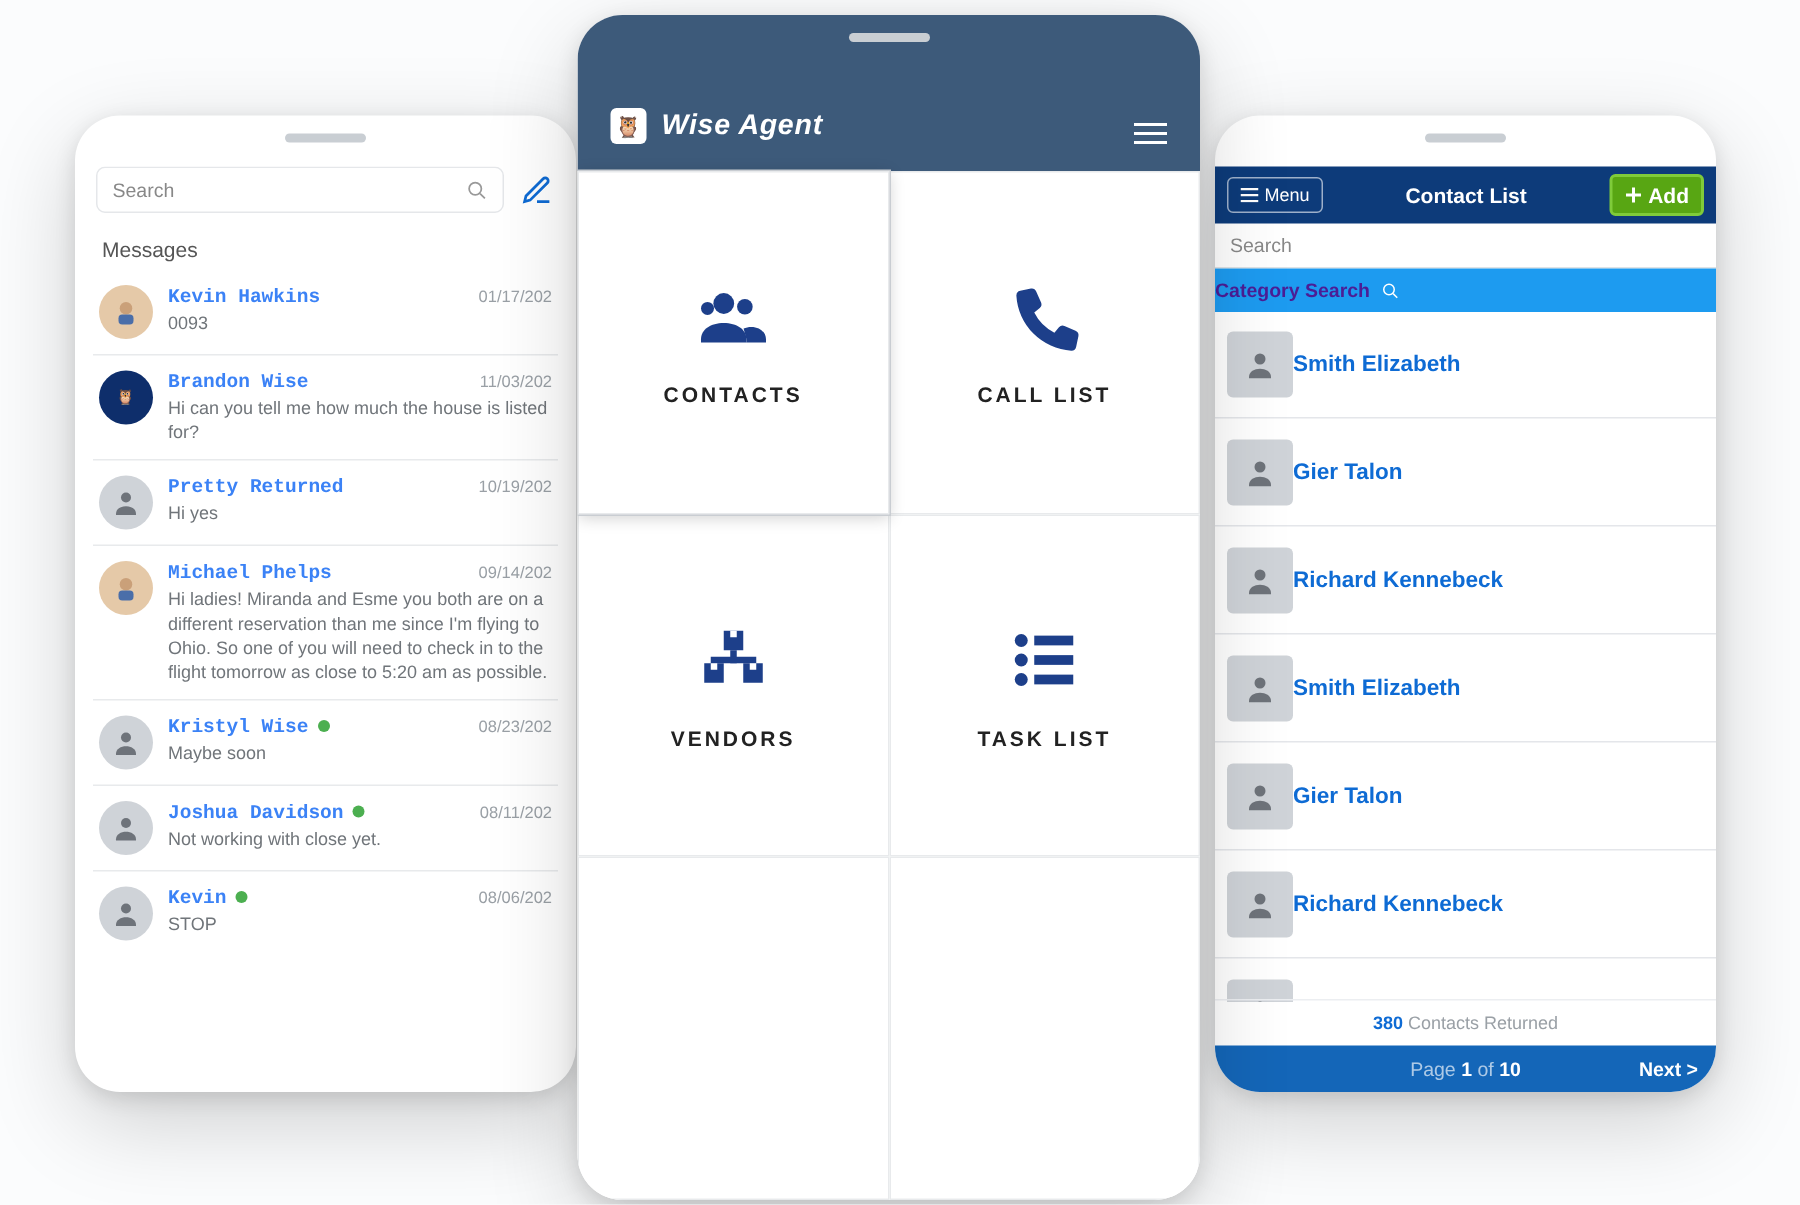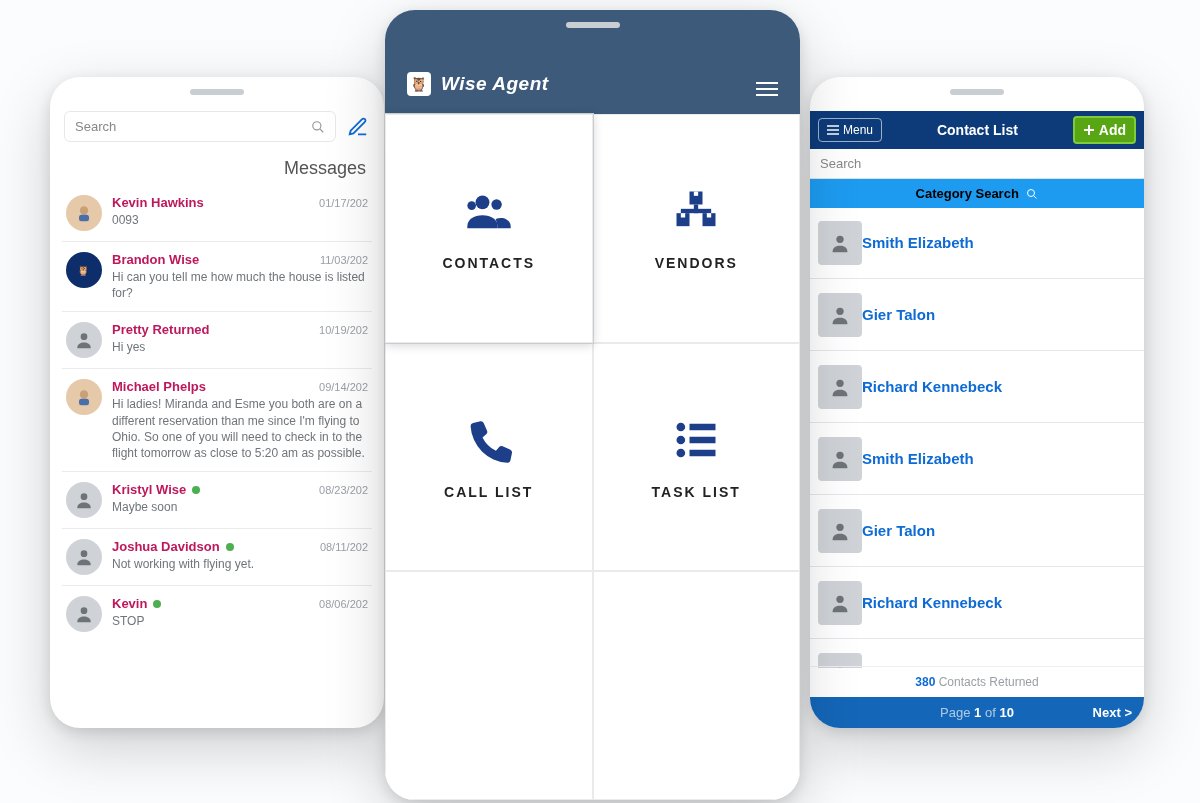--- a/index.html
+++ b/index.html
@@ -30,31 +30,31 @@
     width:54px; height:6px; border-radius:4px; background:var(--pill);
   }
   
   .phone.left { left:50px; top:77px; width:334px; height:651px; }
   .p-inner { position:absolute; top:34px; left:12px; right:12px; bottom:0; overflow:hidden; }
   .search-row { display:flex; align-items:center; gap:10px; padding:0 2px 6px; }
   .search-box { flex:1; display:flex; align-items:center; border:1px solid #e5e7ea; border-radius:6px; padding:7px 10px; color:#888; font-size:13px; background:#fff; }
   .search-box span { flex:1; }
   .search-box svg, .compose svg { display:block; }
   .compose { width:24px; height:24px; color:var(--blue-accent); display:flex; align-items:center; justify-content:center; }
-  .section-title { color:#555; font-size:18px; padding:10px 6px 6px;text-align:right; }
+  .section-title { color:#555; font-size:14px; padding:10px 6px 6px; }
   .msg { display:flex; gap:10px; padding:10px 4px; border-top:1px solid var(--divider); }
   .msg:first-of-type { border-top:none; }
   .avatar { width:36px; height:36px; border-radius:50%; background:#cfd3d8; flex:0 0 36px; display:flex; align-items:center; justify-content:center; color:#6e737a; font-weight:bold; overflow:hidden; }
   .avatar.gray { background:#cfd3d8; }
   .avatar.face { background:#e5c9a8; }
   .avatar.owl { background:#0e2e6b; color:#fff; font-size:10px; }
   .avatar svg { width:20px; height:20px; }
   .msg-body { flex:1; min-width:0; }
   .msg-head { display:flex; align-items:baseline; gap:6px; }
-  .msg-name { font-weight:600; color:#be185d; font-size:13px; white-space:nowrap; overflow:hidden; text-overflow:ellipsis; }
+  .msg-name { font-weight:600; color:#3b82f6; font-size:13px; white-space:nowrap; overflow:hidden; text-overflow:ellipsis;font-family:Liberation Mono, monospace; }
   .status-dot { width:8px; height:8px; border-radius:50%; background:#4caf50; display:inline-block; }
   .msg-date { margin-left:auto; color:#9aa0a6; font-size:11px; white-space:nowrap; }
   .msg-text { color:#70757a; font-size:12px; line-height:1.35; margin-top:2px; }
   
   .phone.center { left:385px; top:10px; width:415px; height:790px; z-index:5; }
   .hdr { position:absolute; top:0; left:0; right:0; height:104px; background:var(--navy); color:#fff; display:flex; align-items:flex-end; justify-content:space-between; padding:0 22px 18px; }
   .brand { display:flex; align-items:center; gap:10px; font-weight:800; font-style:italic; letter-spacing:.5px; font-size:19px; }
   .brand .logo { width:24px; height:24px; background:#fff; color:var(--navy); border-radius:4px; display:flex; align-items:center; justify-content:center; font-style:normal; font-size:14px; }
   .hamburger { width:22px; display:flex; flex-direction:column; gap:4px; }
   .hamburger i { height:2px; background:#fff; display:block; }
@@ -64,21 +64,21 @@
   .tile svg { width:52px; height:52px; color:#1d3f8a; }
   .tile-label { font-weight:700; letter-spacing:2px; color:#222; font-size:14px; }
   
   .phone.right { left:810px; top:77px; width:334px; height:651px; }
   .r-top { position:absolute; top:34px; left:0; right:0; }
   .r-band { background:var(--navy2); color:#fff; display:flex; align-items:center; padding:6px 8px; gap:8px; height:38px; }
   .menu-chip { border:1px solid rgba(255,255,255,.6); border-radius:4px; padding:4px 8px; font-size:12px; display:flex; align-items:center; gap:4px; }
   .r-title { flex:1; text-align:center; font-size:14px; font-weight:600; }
   .add-btn { background:#58a613; border:2px solid #7fcb3a; border-radius:4px; color:#fff; font-size:14px; font-weight:600; padding:4px 8px; display:flex; align-items:center; gap:4px; }
   .r-search { border-bottom:1px solid #dfe2e5; padding:7px 10px; font-size:13px; color:#888; }
-  .cat-bar { background:var(--sky); color:#000000; text-align:center; font-size:13px; font-weight:600; padding:7px 0; }
+  .cat-bar { background:var(--sky); color:#4c1d95; text-align:left; font-size:13px; font-weight:600; padding:7px 0; }
   .cat-bar svg { vertical-align:-2px; margin-left:4px; }
   .c-list { position:absolute; top:130px; left:0; right:0; bottom:60px; overflow:hidden; }
   .c-row { display:flex; align-items:center; border-bottom:1px solid #e4e6ea; height:72px; }
   .c-avatar { width:44px; height:44px; border-radius:4px; background:#cfd3d8; margin:0 0 0 8px; flex:0 0 44px; display:flex; align-items:center; justify-content:center; color:#6e737a; }
   .c-avatar svg { width:22px; height:22px; }
   .c-name { flex:1; text-align:left; font-weight:700; color:var(--blue-accent); font-size:15px; }
   .c-footer { position:absolute; bottom:0; left:0; right:0; }
   .c-count { text-align:center; font-size:12px; padding:8px 0; color:#9aa0a6; border-top:1px solid #eceef1; }
   .c-count b { color:var(--blue-accent); font-weight:700; }
   .c-pager { background:#1466b8; color:#fff; display:flex; align-items:flex-end; justify-content:center; padding:8px 10px; font-size:13px; position:relative; }
@@ -188,21 +188,21 @@
                 <circle cx="12" cy="8" r="4"></circle>
                 <path d="M4 21c0-4 4-6 8-6s8 2 8 6v1H4z"></path>
               </svg>
             </div>
             <div class="msg-body">
               <div class="msg-head">
                 <span class="msg-name">Joshua Davidson</span>
                 <span class="status-dot"></span>
                 <span class="msg-date">08/11/202</span>
               </div>
-              <div class="msg-text">Not working with flying yet.</div>
+              <div class="msg-text">Not working with close yet.</div>
             </div>
           </div>
           <div class="msg">
             <div class="avatar gray">
               <svg viewBox="0 0 24 24" fill="#6e737a">
                 <circle cx="12" cy="8" r="4"></circle>
                 <path d="M4 21c0-4 4-6 8-6s8 2 8 6v1H4z"></path>
               </svg>
             </div>
             <div class="msg-body">
@@ -237,39 +237,39 @@
             <circle cx="9" cy="8" r="3.2"></circle>
             <circle cx="15.5" cy="9" r="2.4"></circle>
             <circle cx="4" cy="9.5" r="2"></circle>
             <path d="M2 19c0-3 3-5 7-5s7 2 7 5v1H2z"></path>
             <path d="M16 19v1h6v-1c0-2.2-2-3.8-4.5-3.8-.9 0-1.7.2-2.4.5"></path>
           </svg>
           <div class="tile-label">CONTACTS</div>
         </div>
         <div class="tile">
           <svg viewBox="0 0 24 24" fill="currentColor">
+            <path d="M21.7 16.4l-3.4-1.5a1.5 1.5 0 0 0-1.7.4l-1.4 1.7a14 14 0 0 1-6.2-6.2l1.7-1.4a1.5 1.5 0 0 0 .4-1.7L9.6 4.3A1.5 1.5 0 0 0 8 3.4L4.7 4.1A1.5 1.5 0 0 0 3.5 5.6 18 18 0 0 0 20.4 22.5a1.5 1.5 0 0 0 1.5-1.2l.7-3.3a1.5 1.5 0 0 0-.9-1.6z"></path>
+          </svg>
+          <div class="tile-label">CALL LIST</div>
+        </div>
+        <div class="tile">
+          <svg viewBox="0 0 24 24" fill="currentColor">
             <rect x="9" y="3" width="6" height="6"></rect>
             <rect x="3" y="13" width="6" height="6"></rect>
             <rect x="15" y="13" width="6" height="6"></rect>
             <rect x="11" y="9" width="2" height="4"></rect>
             <rect x="5" y="11" width="14" height="2"></rect>
             <rect x="11" y="3" width="2" height="2" fill="#fff"></rect>
             <rect x="5" y="13" width="2" height="2" fill="#fff"></rect>
             <rect x="17" y="13" width="2" height="2" fill="#fff"></rect>
           </svg>
           <div class="tile-label">VENDORS</div>
         </div>
         <div class="tile">
           <svg viewBox="0 0 24 24" fill="currentColor">
-            <path d="M21.7 16.4l-3.4-1.5a1.5 1.5 0 0 0-1.7.4l-1.4 1.7a14 14 0 0 1-6.2-6.2l1.7-1.4a1.5 1.5 0 0 0 .4-1.7L9.6 4.3A1.5 1.5 0 0 0 8 3.4L4.7 4.1A1.5 1.5 0 0 0 3.5 5.6 18 18 0 0 0 20.4 22.5a1.5 1.5 0 0 0 1.5-1.2l.7-3.3a1.5 1.5 0 0 0-.9-1.6z"></path>
-          </svg>
-          <div class="tile-label">CALL LIST</div>
-        </div>
-        <div class="tile">
-          <svg viewBox="0 0 24 24" fill="currentColor">
             <circle cx="5" cy="6" r="2"></circle>
             <rect x="9" y="4.5" width="12" height="3"></rect>
             <circle cx="5" cy="12" r="2"></circle>
             <rect x="9" y="10.5" width="12" height="3"></rect>
             <circle cx="5" cy="18" r="2"></circle>
             <rect x="9" y="16.5" width="12" height="3"></rect>
           </svg>
           <div class="tile-label">TASK LIST</div>
         </div>
         <div class="tile" style="visibility: visible;"></div>

